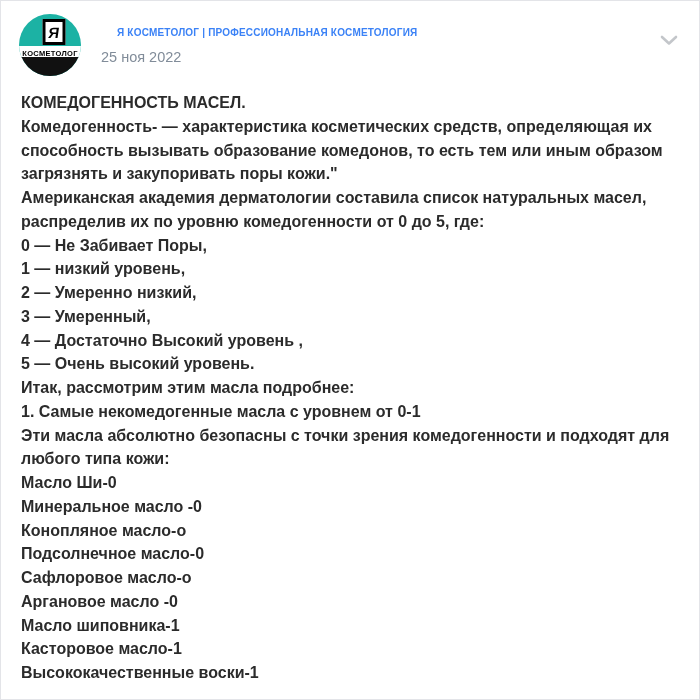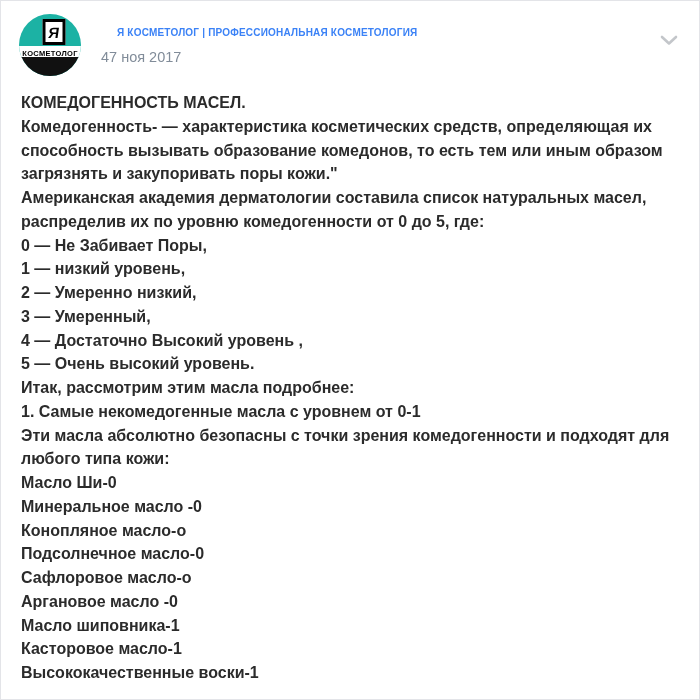--- a/index.html
+++ b/index.html
@@ -100,21 +100,21 @@
     <div class="avatar">
       <div class="ya-box">
         <span>Я</span>
       </div>
       <div class="logo-band">КОСМЕТОЛОГ</div>
       <div class="av-black"></div>
     </div>
 
     <a class="group-name">Я КОСМЕТОЛОГ | ПРОФЕССИОНАЛЬНАЯ КОСМЕТОЛОГИЯ</a>
 
-    <div class="post-date">47 ноя 2017</div>
+    <div class="post-date">25 ноя 2022</div>
 
     <div class="menu-toggle">
       <svg width="18" height="11" viewBox="0 0 18 11">
         <polyline points="2,2 9,8.5 16,2" stroke="#c3c6ca" stroke-width="2.6" fill="none" stroke-linecap="round" stroke-linejoin="round"></polyline>
       </svg>
     </div>
 
   </div>
 
   <div class="post-text">КОМЕДОГЕННОСТЬ МАСЕЛ.

